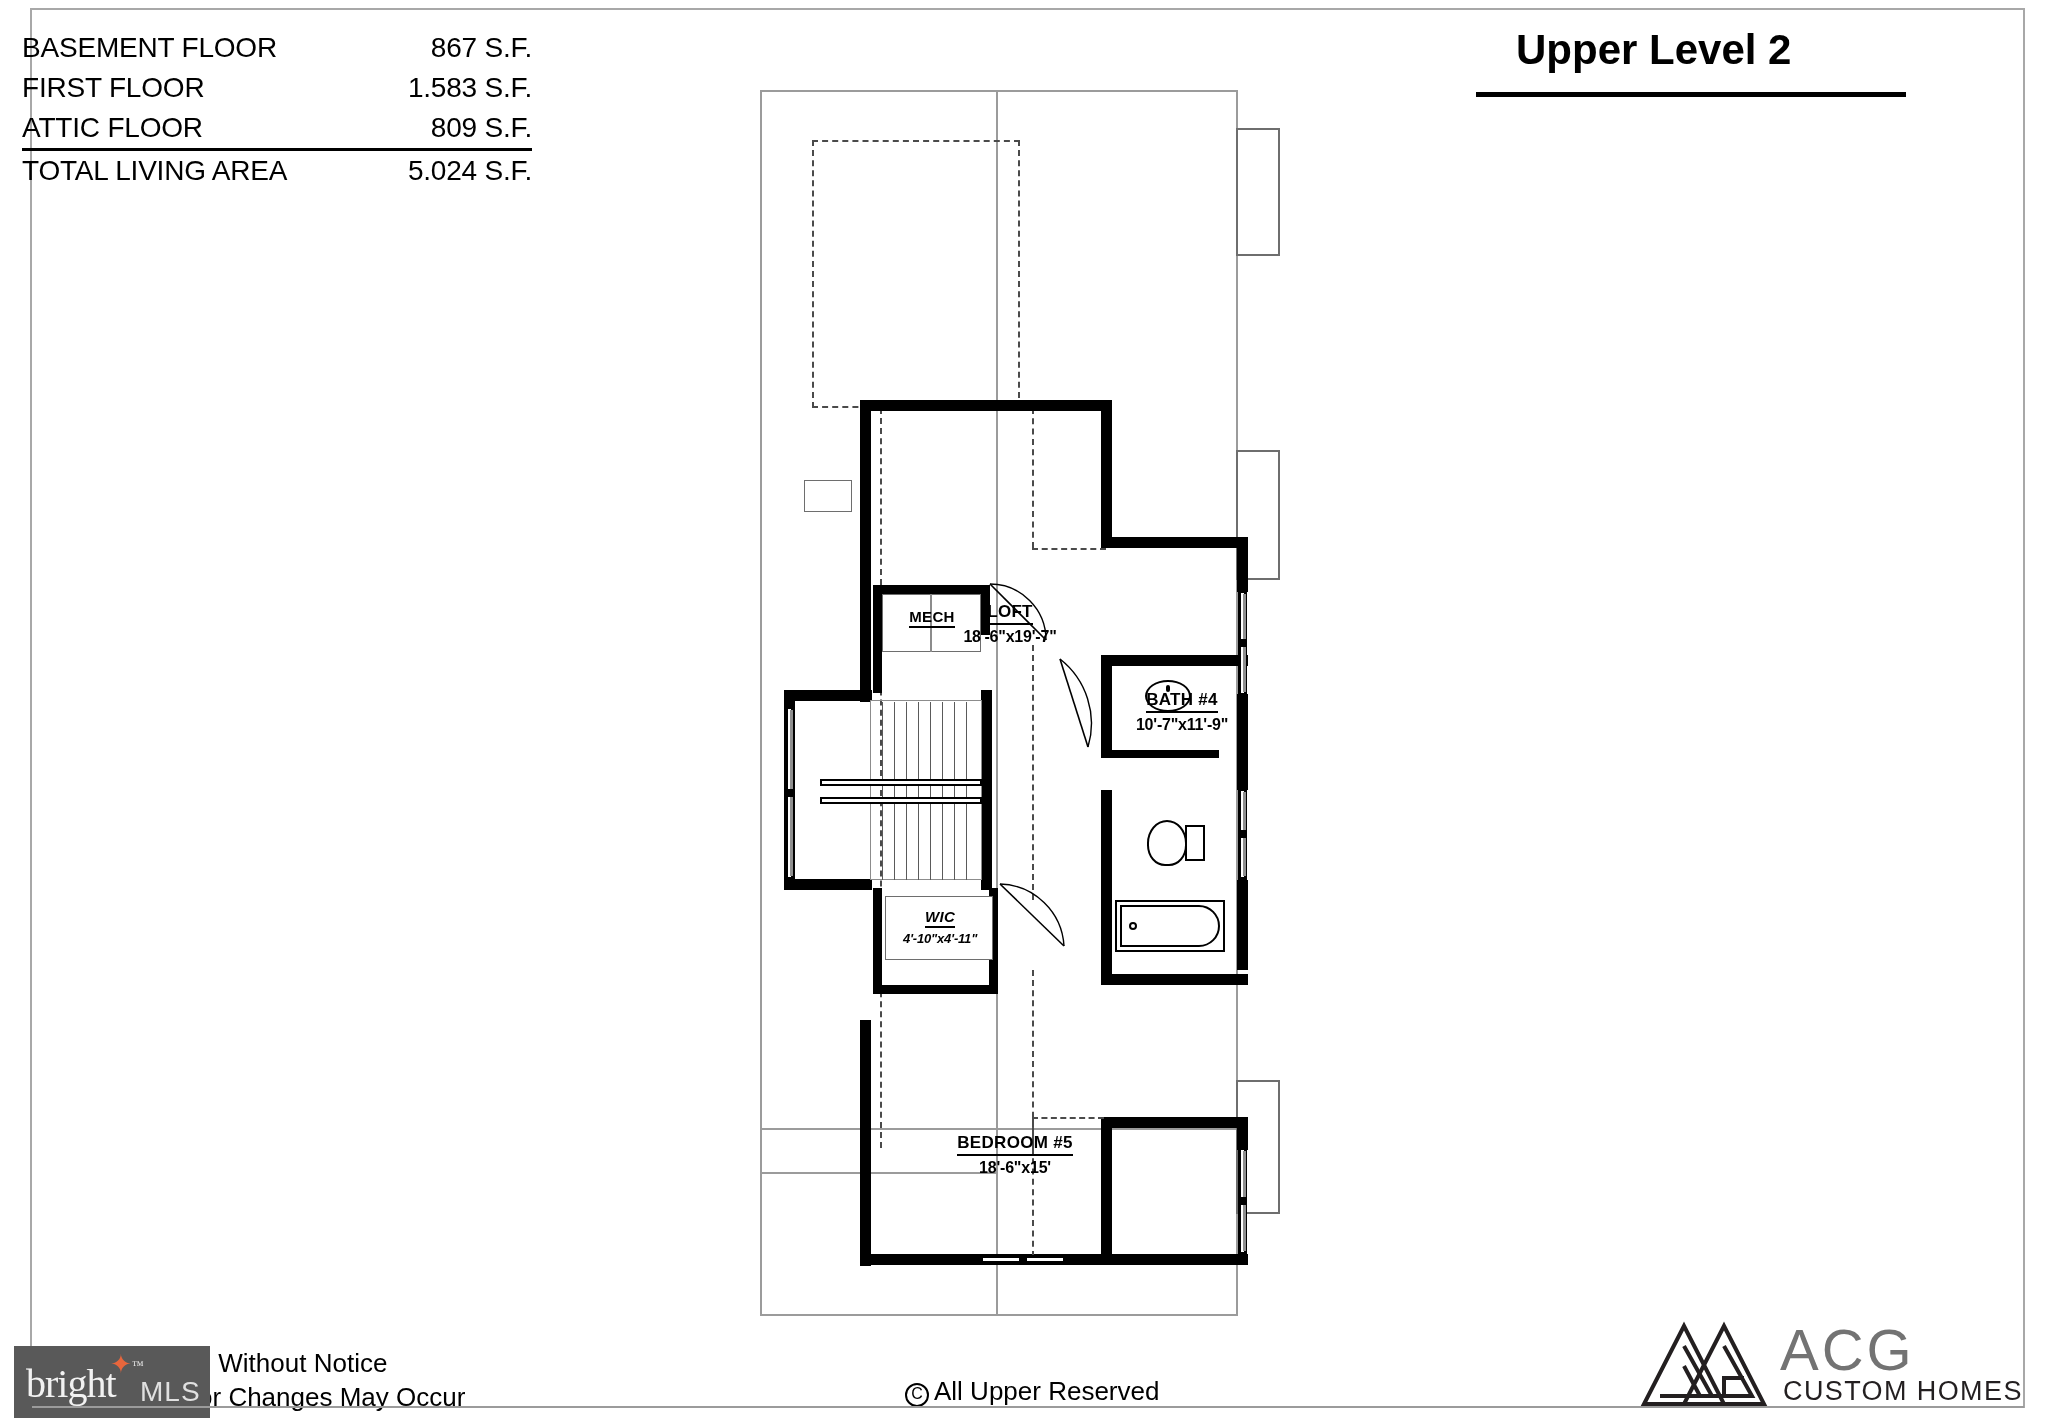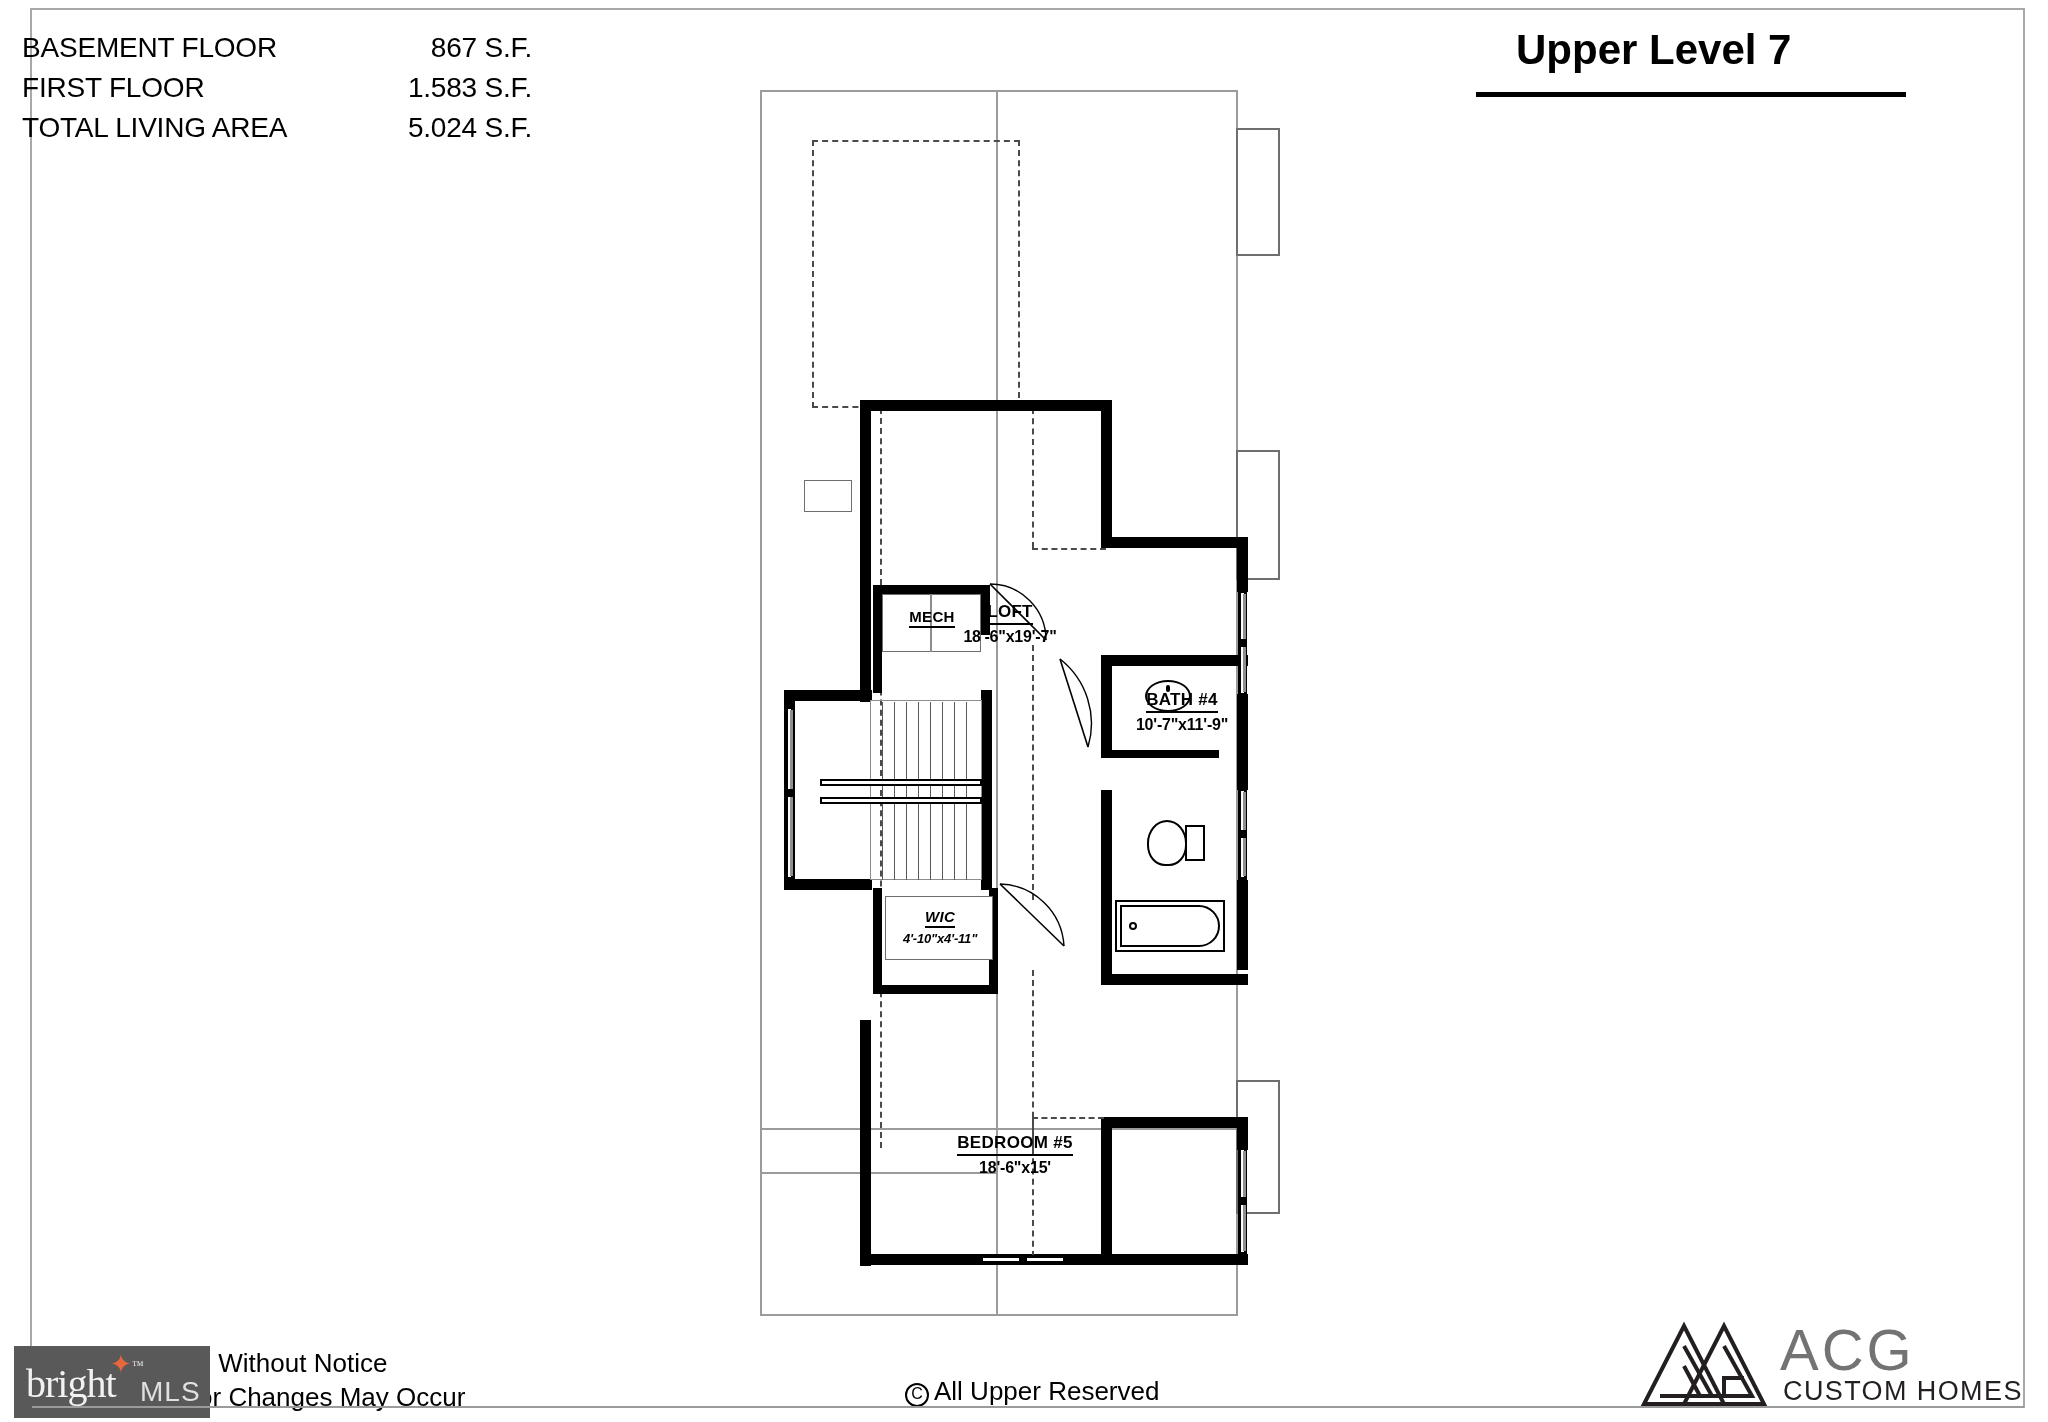--- a/index.html
+++ b/index.html
@@ -478,30 +478,34 @@
 
   <div class="area-schedule">
     <div class="area-row">
       <span class="label">BASEMENT FLOOR</span>
       <span class="value">867 S.F.</span>
     </div>
     <div class="area-row">
       <span class="label">FIRST FLOOR</span>
       <span class="value">1.583 S.F.</span>
     </div>
+    <div class="area-row ruled">
+      <span class="label">ATTIC FLOOR</span>
+      <span class="value">809 S.F.</span>
+    </div>
     <div class="area-row">
       <span class="label">TOTAL LIVING AREA</span>
       <span class="value">5.024 S.F.</span>
     </div>
   </div>
 
   <div class="title-block">
     <div class="title-ghost">ATTIC FLOOR PLAN</div>
     <div class="title-cover"></div>
-    <div class="title-text">Upper Level 7</div>
+    <div class="title-text">Upper Level 2</div>
     <div class="title-rule"></div>
   </div>
 
   <div class="plan">
 
     <div class="roof roof-main"></div>
     <div class="roof-line-v" style="left:236px; top:0px; height:1226px;"></div>
     <div class="roof-line-h" style="left:0px; top:1038px; width:236px;"></div>
     <div class="roof-line-h" style="left:0px; top:1082px; width:236px;"></div>
     <div class="roof-line-v" style="left:236px; top:1038px; height:44px;"></div>

